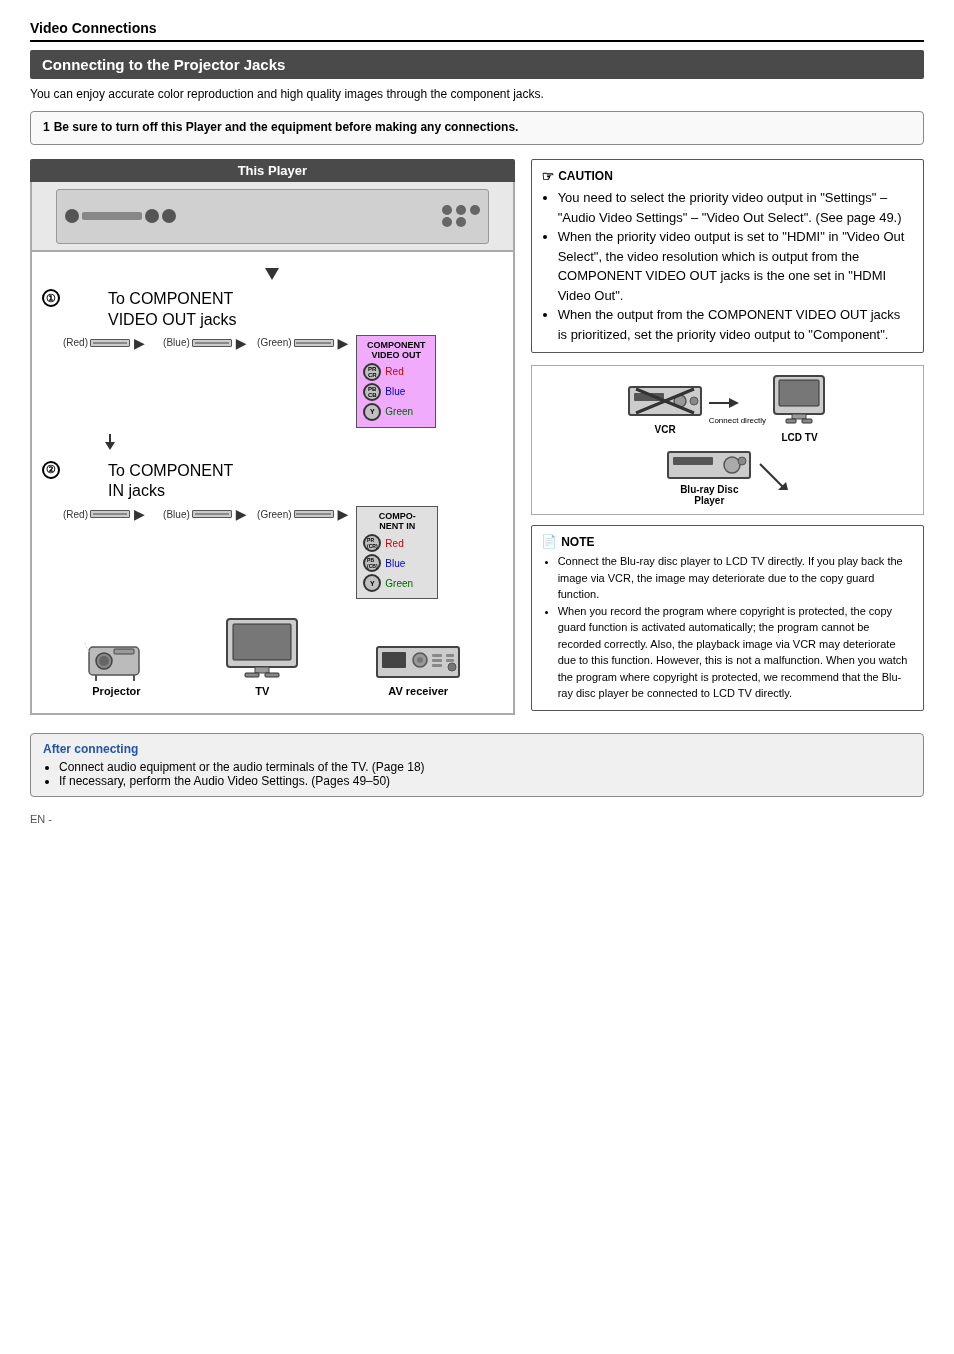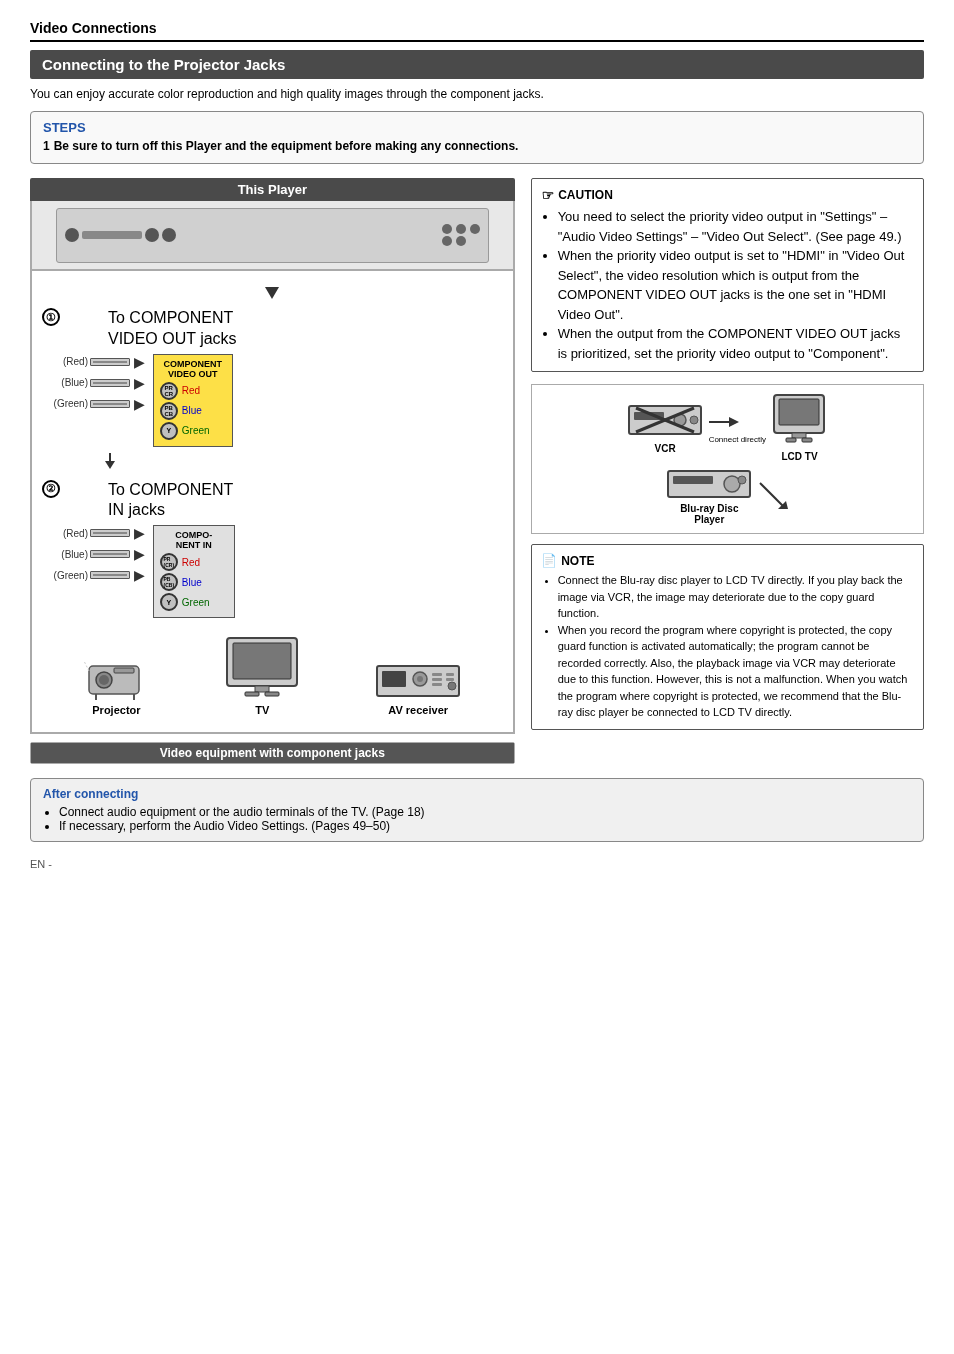--- a/index.html
+++ b/index.html
@@ -136,21 +136,21 @@
     }
     .arrow-right {
       font-size: 14px;
       color: #333;
       margin: 0 2px;
     }
 
     
     .comp-jacks-box {
       border: 1.5px solid #555;
-      background: #fde047;
+      background: #f0abfc;
       padding: 4px 6px;
       min-width: 80px;
     }
     .comp-jacks-title {
       font-size: 9px;
       text-align: center;
       font-weight: bold;
       margin-bottom: 3px;
     }
     .jack-row {
@@ -350,21 +350,21 @@
     .caution-icon {
       font-size: 14px;
     }
 
     
     .note-icon {
       font-size: 13px;
     }
     .three-cables {
       display: flex;
-      flex-direction: column;
+      flex-direction: row;
       gap: 5px;
     }
     .single-cable {
       display: flex;
       align-items: center;
       gap: 2px;
     }
     .cable-connector {
       width: 40px;
       height: 8px;
@@ -404,21 +404,20 @@
 </head>
 <body>
 
 <h1 class="page-title">Video Connections</h1>
 
 <div class="section-header">Connecting to the Projector Jacks</div>
 
 <p class="intro-text">You can enjoy accurate color reproduction and high quality images through the component jacks.</p>
 
 <div class="steps-box">
-  <div class="steps-title">STEPS</div>
   <ol class="steps-list">
     <li><span class="num">1</span><strong>Be sure to turn off this Player and the equipment before making any connections.</strong></li>
   </ol>
 </div>
 
 <div class="diagram-container">
 
   <div class="left-col">
 
     <div class="this-player-label">This Player</div>
@@ -629,23 +628,20 @@
 
             <rect x="70" y="12" width="8" height="3" rx="1" fill="#888"></rect>
             <rect x="70" y="17" width="8" height="3" rx="1" fill="#888"></rect>
             <circle cx="76" cy="25" r="4" fill="#777" stroke="#555" stroke-width="1"></circle>
           </svg>
           <div class="device-label">AV receiver</div>
         </div>
       </div>
     </div>
 
-    <div class="video-equip-section">
-      <div class="video-equip-label">Video equipment with component jacks</div>
-    </div>
 
   </div>
 
   <div class="right-col">
 
     <div class="caution-box">
       <div class="caution-title">
         <span class="caution-icon">☞</span>
         <strong>CAUTION</strong>
       </div>

